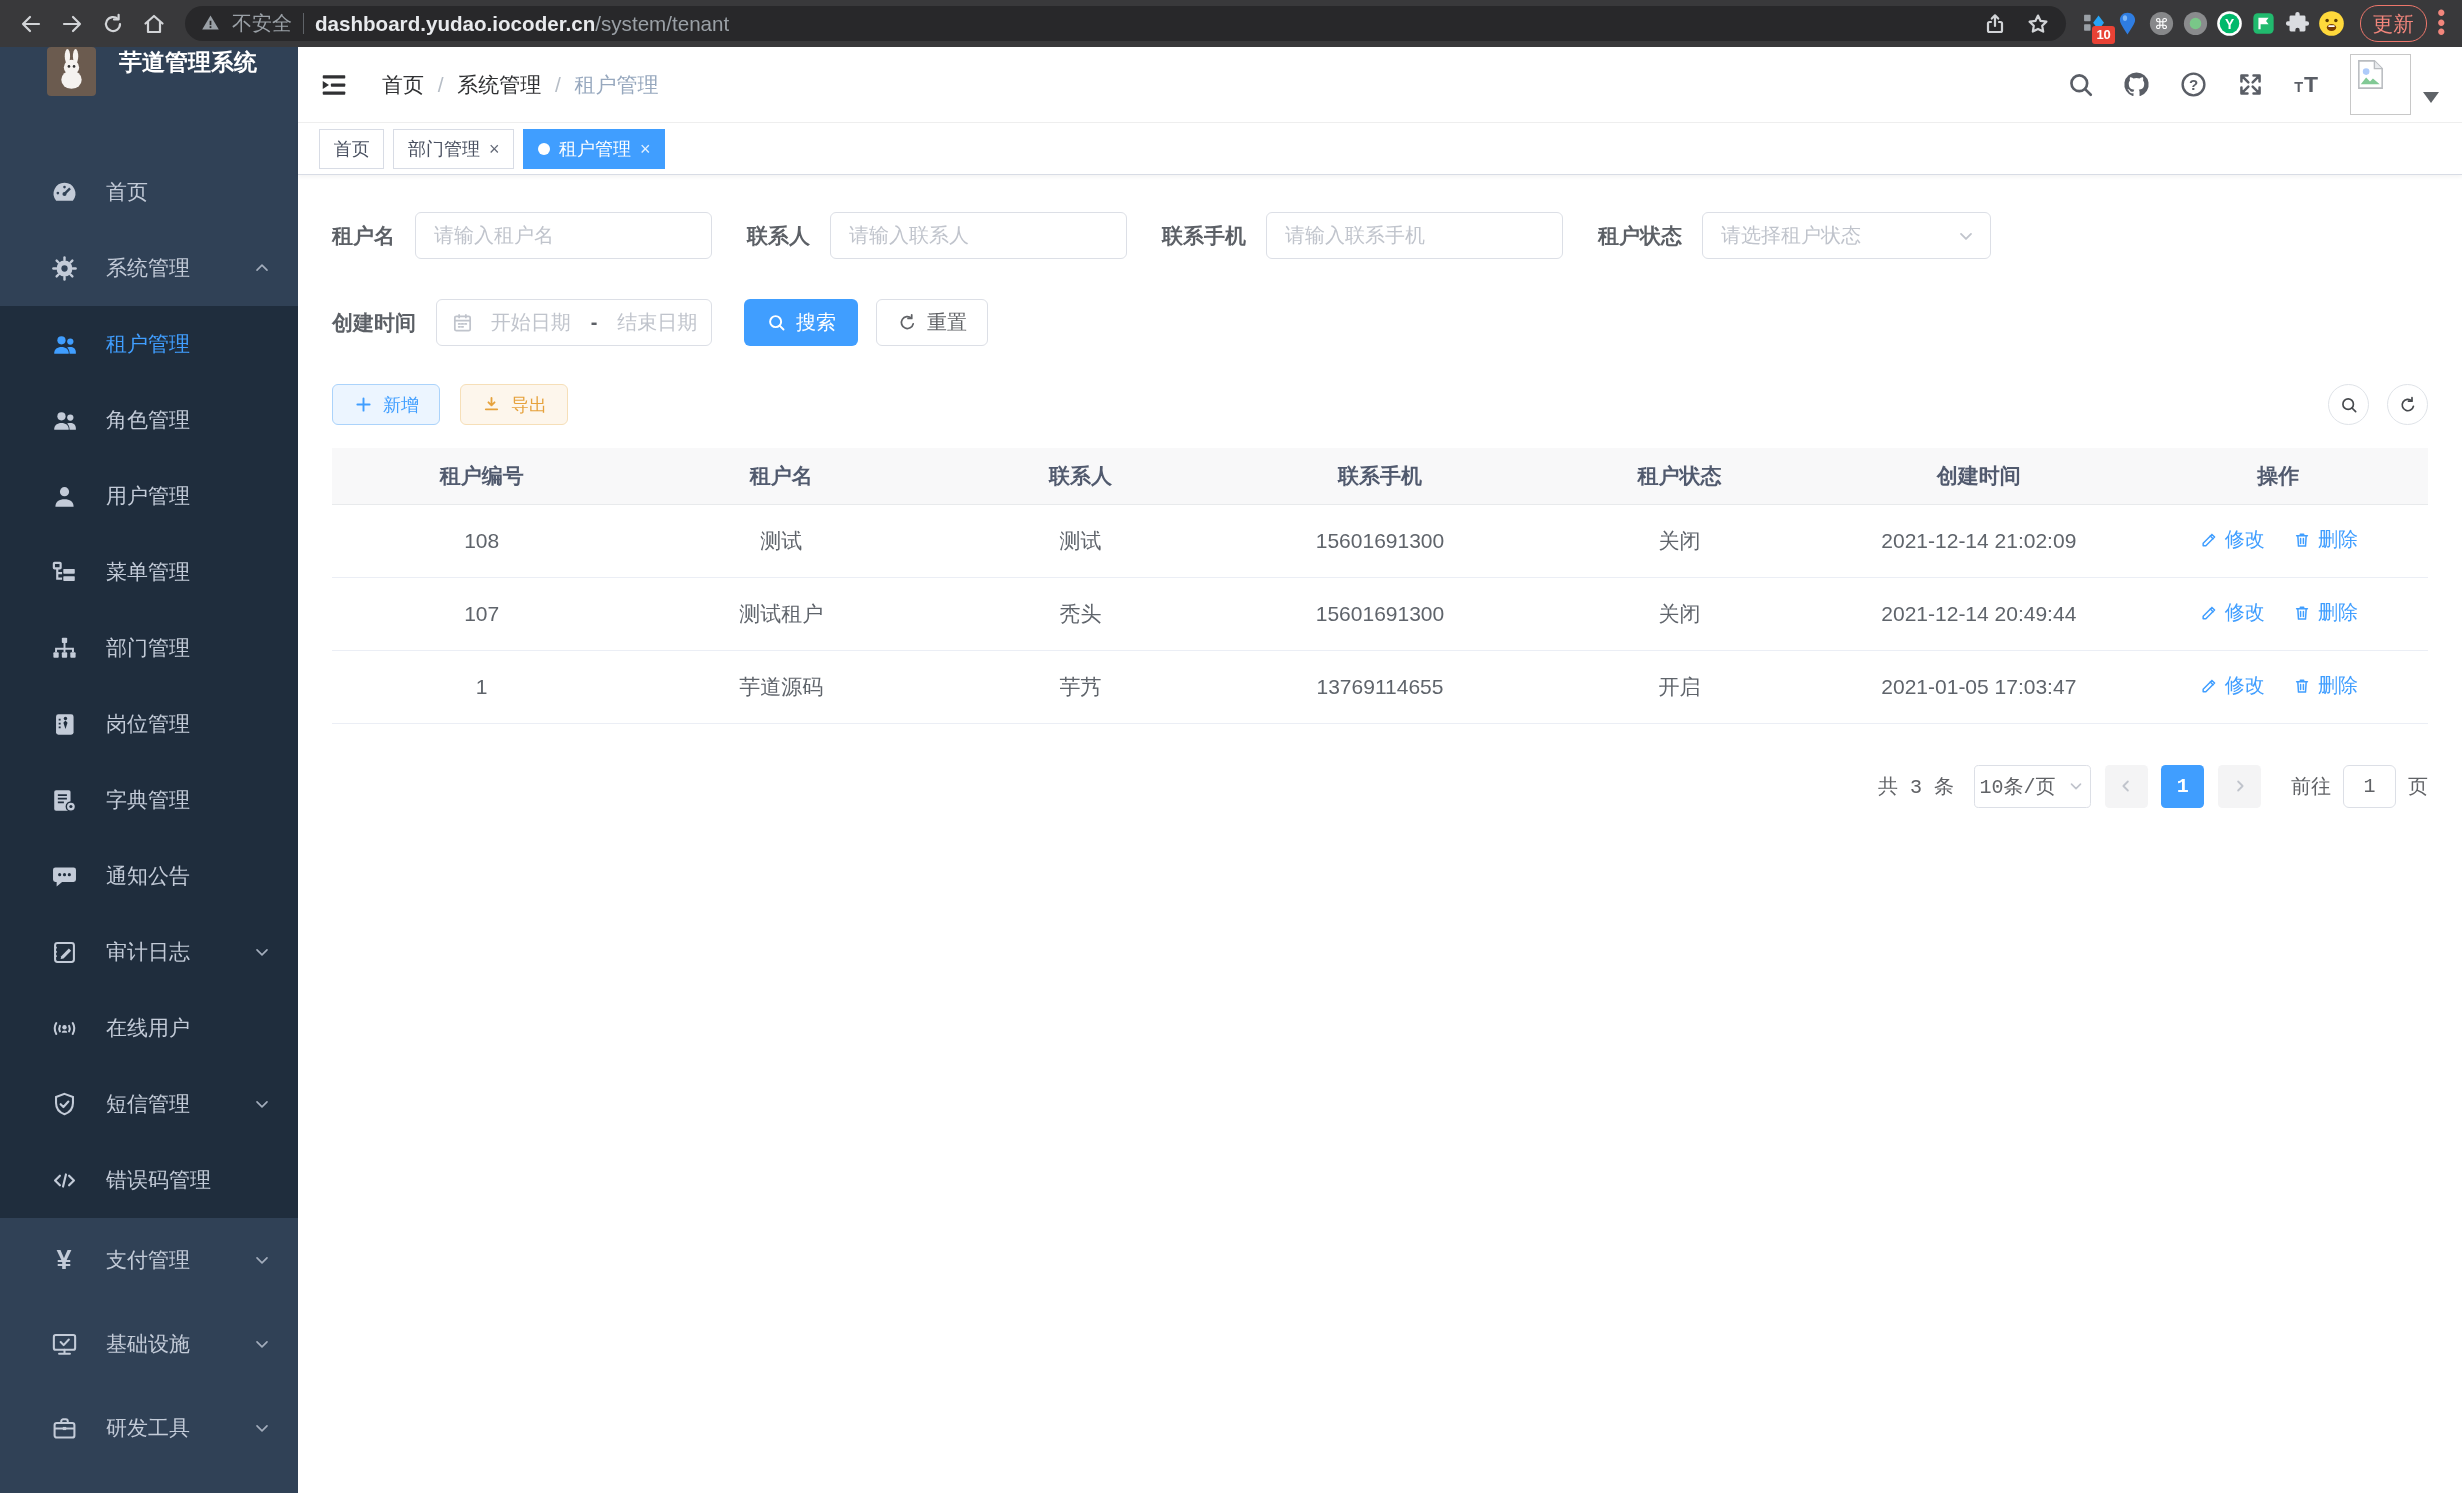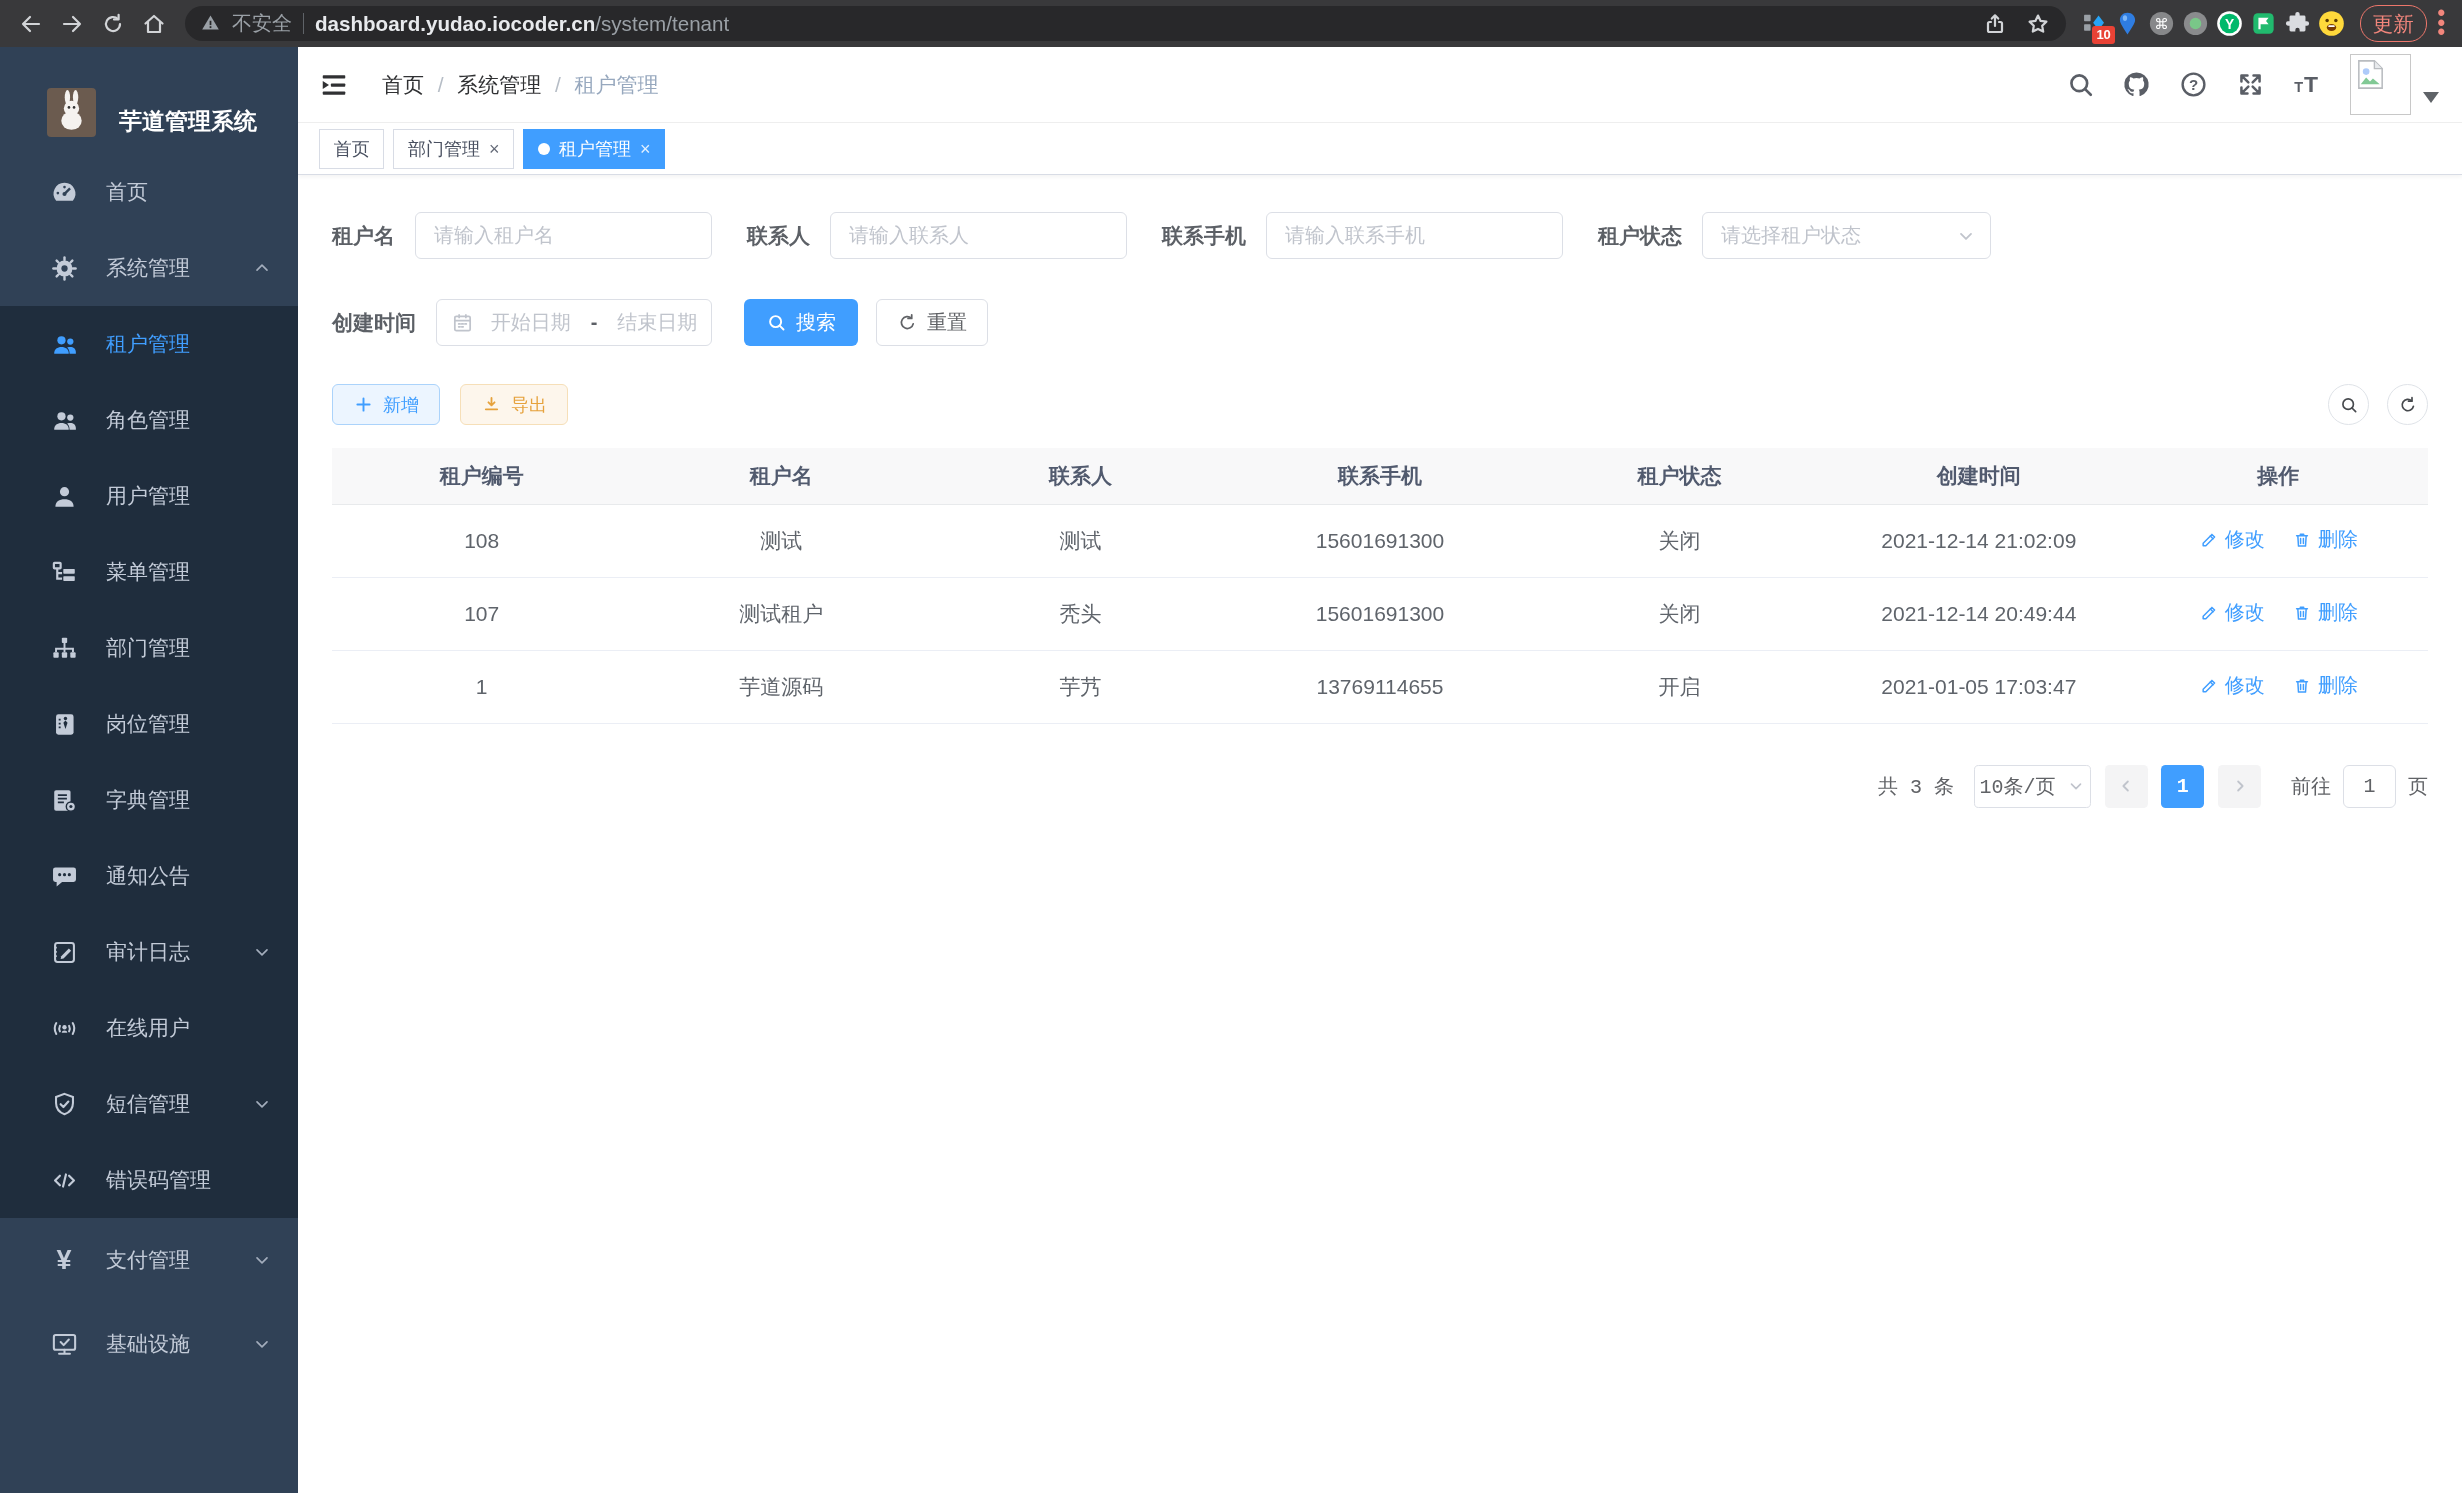--- a/index.html
+++ b/index.html
@@ -22,21 +22,21 @@
   .ext svg { width:29px; height:29px; }
   .ext-badge { position:absolute; right:-4.6px; bottom:-1.5px; background:#e94235; color:#fff; font-size:13px; line-height:1; padding:2.3px 4.6px; border-radius:3px; font-weight:bold; }
   .update-btn { border:1.5px solid #ed766b; color:#f2867c; border-radius:18px; padding:3.8px 12px; font-size:20.6px; font-weight:normal; margin:0 4.6px 0 10.7px; white-space:nowrap; cursor:pointer; }
   .kebab { color:#f2867c; font-size:23px; letter-spacing:0; line-height:0.42; text-align:center; width:20px; cursor:pointer; }
 
   
   .app { display:flex; height:1447px; }
 
   
   .sidebar { width:298px; background:#304156; color:#c3cbd8; flex-shrink:0; display:flex; flex-direction:column; }
-  .logo-row { height:90px; display:flex; align-items:flex-end; padding-left:47px; gap:23px; flex-shrink:0; cursor:pointer; }
+  .logo-row { height:90px; display:flex; align-items:flex-start; padding-left:47px; gap:23px; flex-shrink:0; cursor:pointer; }
   .logo-row svg { width:49px; height:49px; }
   .logo-title { color:#fff; font-size:23px; font-weight:bold; white-space:nowrap; }
   .menu { padding-top:17px; }
   .mitem { height:76px; display:flex; align-items:center; padding:0 26px 0 49px; font-size:21px; cursor:pointer; white-space:nowrap; }
   .mitem.tall { height:84px; }
   .mico { width:30px; height:30px; display:flex; align-items:center; justify-content:center; margin-right:27px; flex-shrink:0; }
   .mico svg { width:29px; height:29px; }
   .yen-glyph { font-size:27px; font-weight:bold; color:currentColor; }
   .marrow { margin-left:auto; display:flex; }
   .marrow svg { width:20px; height:20px; stroke:#a3adbc; fill:none; stroke-width:2; stroke-linecap:round; stroke-linejoin:round; }
@@ -438,20 +438,37 @@
         <span class="mico">
           <svg viewBox="0 0 24 24">
               <g fill="none" stroke="currentColor" stroke-width="1.7">
                 <rect x="3.2" y="4.2" width="17.6" height="12.2" rx="1.5"></rect>
                 <path d="M8.8 10l2.5 2.5 4.3-4.6" stroke-linecap="round" stroke-linejoin="round"></path>
                 <path d="M12 16.4v3.3M7.5 19.7h9" stroke-linecap="round"></path>
               </g>
             </svg>
         </span>
         <span>基础设施</span>
+        <span class="marrow">
+            <svg viewBox="0 0 24 24">
+              <path d="M6 9.5l6 6 6-6"></path>
+            </svg>
+          </span>
+      </div>
+      <div class="mitem tall">
+        <span class="mico">
+          <svg viewBox="0 0 24 24">
+              <g fill="none" stroke="currentColor" stroke-width="1.7">
+                <rect x="3.8" y="7.5" width="16.4" height="12" rx="1.8"></rect>
+                <path d="M9.3 7.5V6a1.6 1.6 0 0 1 1.6-1.6h2.2A1.6 1.6 0 0 1 14.7 6v1.5M3.8 12h16.4"></path>
+                <path d="M10.6 12h2.8" stroke-width="2.6"></path>
+              </g>
+            </svg>
+        </span>
+        <span>研发工具</span>
         <span class="marrow">
             <svg viewBox="0 0 24 24">
               <path d="M6 9.5l6 6 6-6"></path>
             </svg>
           </span>
       </div>
     </div>
   </div>
 
   <div class="main">

